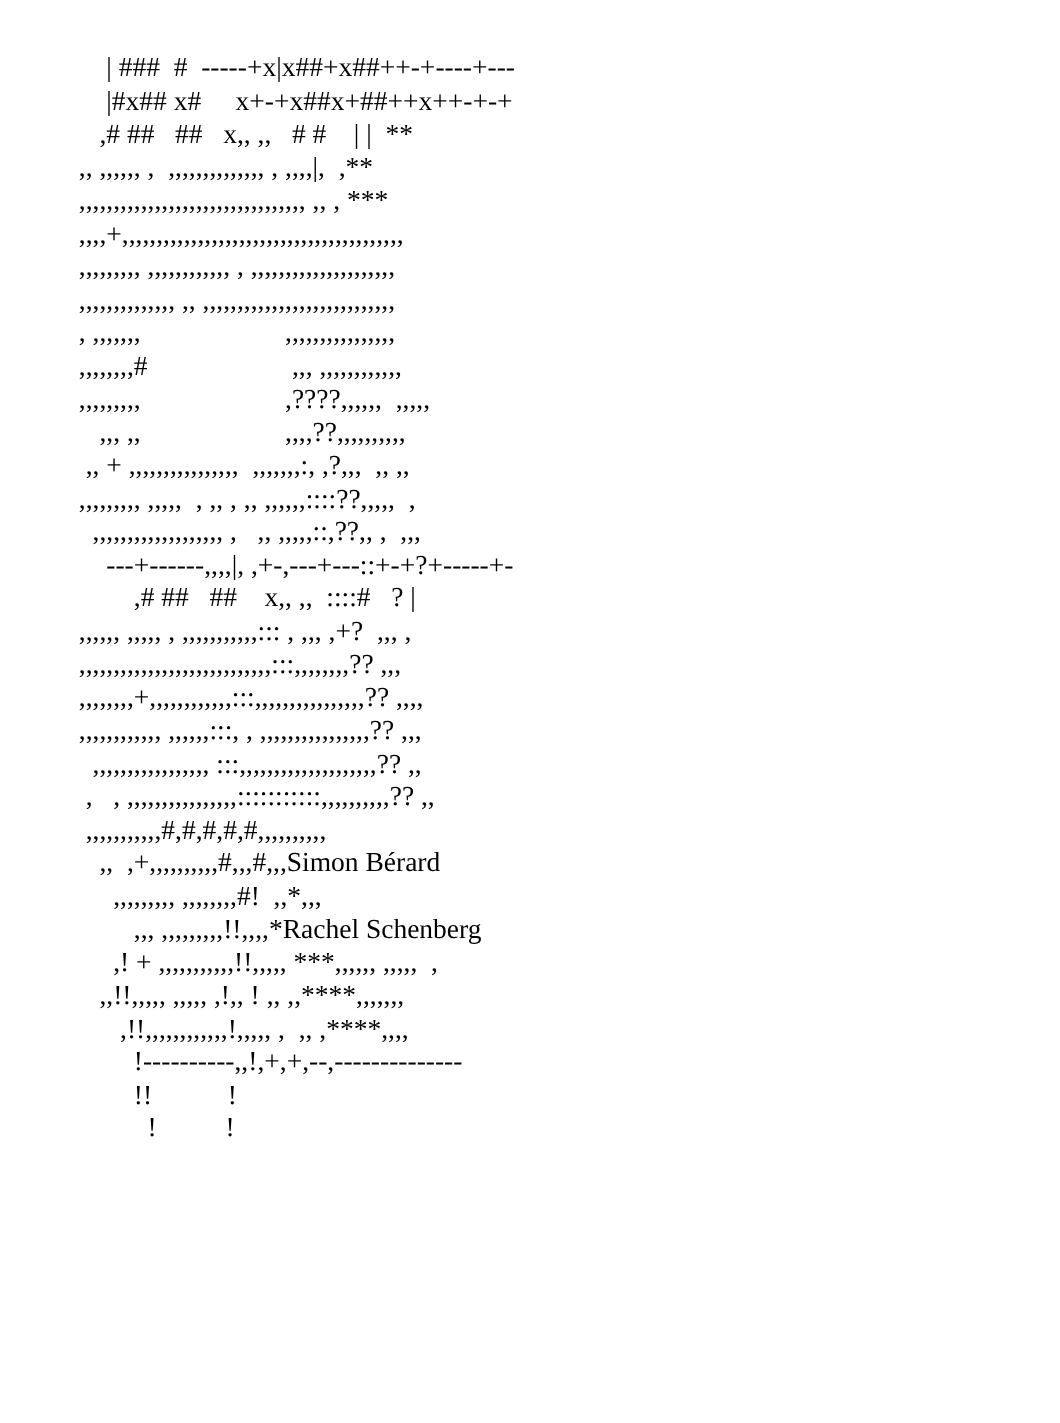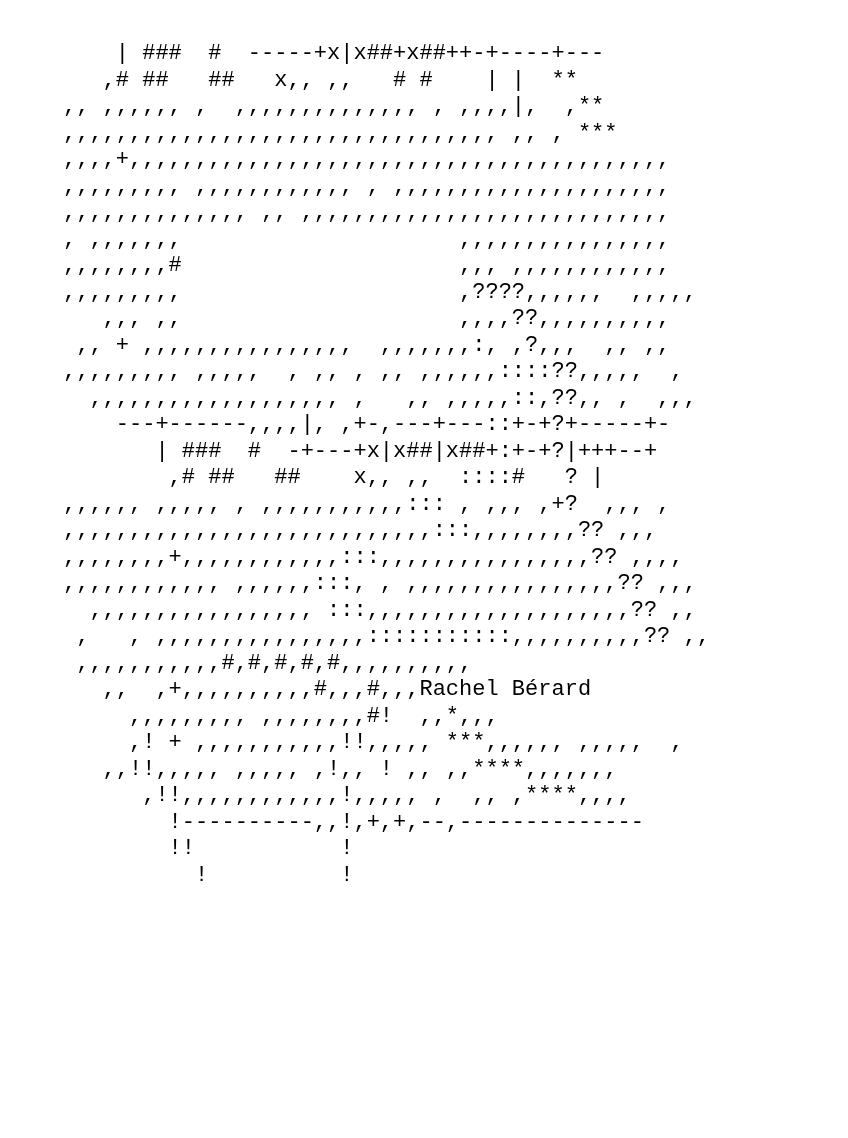--- a/index.html
+++ b/index.html
@@ -9,58 +9,59 @@
   }
   body {
     width: 848px;
     height: 1138px;
     overflow: hidden;
   }
   .art-wrap {
     padding: 41px 0 0 63px;
   }
   .art-line {
-    font-family: Liberation Mono, monospace;
+    font-family: Liberation Serif, serif;
     font-size: 22px;
     line-height: 26.5px;
     height: 26.5px;
     color: #000000;
     white-space: pre;
     letter-spacing: 0;
   }
 </style>
 </head>
 <body>
 
 <div class="art-wrap">
   <div class="art-line">    | ###  #  -----+x|x##+x##++-+----+---</div>
+  <div class="art-line">    |#x## x#     x+-+x##x+##++x++-+-+</div>
   <div class="art-line">   ,# ##   ##   x,, ,,   # #    | |  **</div>
   <div class="art-line">,, ,,,,,, ,  ,,,,,,,,,,,,,, , ,,,,|,  ,**</div>
   <div class="art-line">,,,,,,,,,,,,,,,,,,,,,,,,,,,,,,,,, ,, , ***</div>
   <div class="art-line">,,,,+,,,,,,,,,,,,,,,,,,,,,,,,,,,,,,,,,,,,,,,,,</div>
   <div class="art-line">,,,,,,,,, ,,,,,,,,,,,, , ,,,,,,,,,,,,,,,,,,,,,</div>
   <div class="art-line">,,,,,,,,,,,,,, ,, ,,,,,,,,,,,,,,,,,,,,,,,,,,,,</div>
   <div class="art-line">, ,,,,,,,                     ,,,,,,,,,,,,,,,,</div>
   <div class="art-line">,,,,,,,,#                     ,,, ,,,,,,,,,,,,</div>
   <div class="art-line">,,,,,,,,,                     ,????,,,,,,  ,,,,,</div>
   <div class="art-line">   ,,, ,,                     ,,,,??,,,,,,,,,,</div>
   <div class="art-line"> ,, + ,,,,,,,,,,,,,,,,  ,,,,,,,:, ,?,,,  ,, ,,</div>
   <div class="art-line">,,,,,,,,, ,,,,,  , ,, , ,, ,,,,,,::::??,,,,,  ,</div>
   <div class="art-line">  ,,,,,,,,,,,,,,,,,,, ,   ,, ,,,,,::,??,, ,  ,,,</div>
   <div class="art-line">    ---+------,,,,|, ,+-,---+---::+-+?+-----+-</div>
-  <div class="art-line">       | ###  #  -+---+x|x##|x##+:+-+?|+++--+</div>
   <div class="art-line">        ,# ##   ##    x,, ,,  ::::#   ? |</div>
   <div class="art-line">,,,,,, ,,,,, , ,,,,,,,,,,,::: , ,,, ,+?  ,,, ,</div>
   <div class="art-line">,,,,,,,,,,,,,,,,,,,,,,,,,,,,:::,,,,,,,,?? ,,,</div>
   <div class="art-line">,,,,,,,,+,,,,,,,,,,,,:::,,,,,,,,,,,,,,,,?? ,,,,</div>
   <div class="art-line">,,,,,,,,,,,, ,,,,,,:::, , ,,,,,,,,,,,,,,,,?? ,,,</div>
   <div class="art-line">  ,,,,,,,,,,,,,,,,, :::,,,,,,,,,,,,,,,,,,,,?? ,,</div>
   <div class="art-line"> ,   , ,,,,,,,,,,,,,,,,:::::::::::,,,,,,,,,,?? ,,</div>
   <div class="art-line"> ,,,,,,,,,,,#,#,#,#,#,,,,,,,,,,</div>
-  <div class="art-line">   ,,  ,+,,,,,,,,,,#,,,#,,,Rachel Bérard</div>
+  <div class="art-line">   ,,  ,+,,,,,,,,,,#,,,#,,,Simon Bérard</div>
   <div class="art-line">     ,,,,,,,,, ,,,,,,,,#!  ,,*,,,</div>
+  <div class="art-line">        ,,, ,,,,,,,,,!!,,,,*Rachel Schenberg</div>
   <div class="art-line">     ,! + ,,,,,,,,,,,!!,,,,, ***,,,,,, ,,,,,  ,</div>
   <div class="art-line">   ,,!!,,,,, ,,,,, ,!,, ! ,, ,,****,,,,,,,</div>
   <div class="art-line">      ,!!,,,,,,,,,,,,!,,,,, ,  ,, ,****,,,,</div>
   <div class="art-line">        !----------,,!,+,+,--,--------------</div>
   <div class="art-line">        !!           !</div>
   <div class="art-line">          !          !</div>
 </div>
 
 </body></html>

